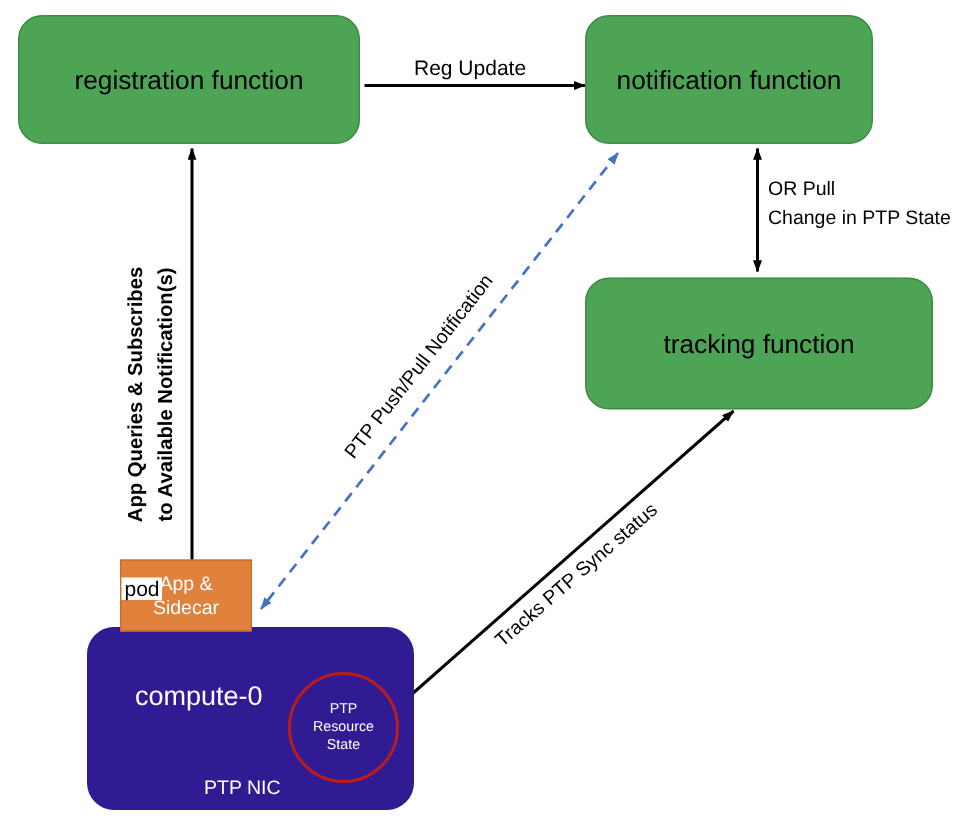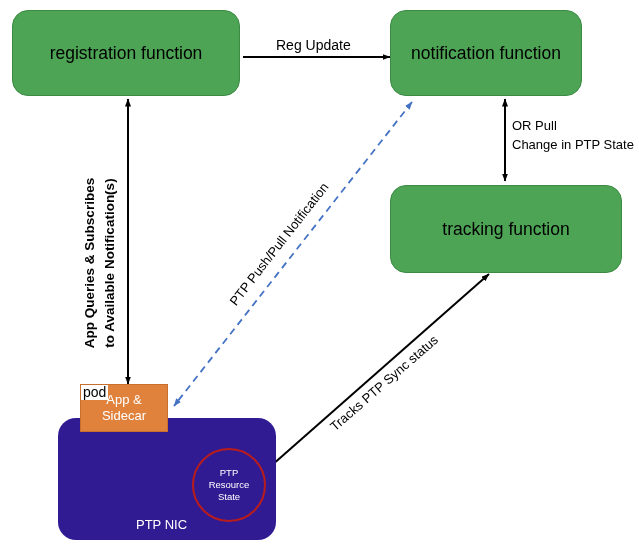--- a/index.html
+++ b/index.html
@@ -70,21 +70,21 @@
     flex-direction: column;
     align-items: center;
     justify-content: center;
     font-size: 9.5px;
     line-height: 1.25;
     color: #ffffff;
     text-align: center;
   }
   .pod-box {
     position: absolute;
-    left: 80px; top: 384px;
+    left: 80px; top: 373px;
     width: 88px; height: 48px;
     background: #E0813C;
     border: 1px solid #c96f2e;
     z-index: 3;
     display: flex;
     flex-direction: column;
     align-items: center;
     justify-content: center;
     color: #ffffff;
     font-size: 13px;
@@ -175,20 +175,21 @@
 
   <div class="node green-box box-notification">
     <span>notification function</span>
   </div>
 
   <div class="node green-box box-tracking">
     <span>tracking function</span>
   </div>
 
   <div class="compute-box">
+    <span class="compute-title">compute-0</span>
     <span class="compute-sub">PTP NIC</span>
     <div class="resource-circle">
       <span>PTP</span>
       <span>Resource</span>
       <span>State</span>
     </div>
   </div>
 
   <span class="pod-tag">pod</span>
   <div class="pod-box">

